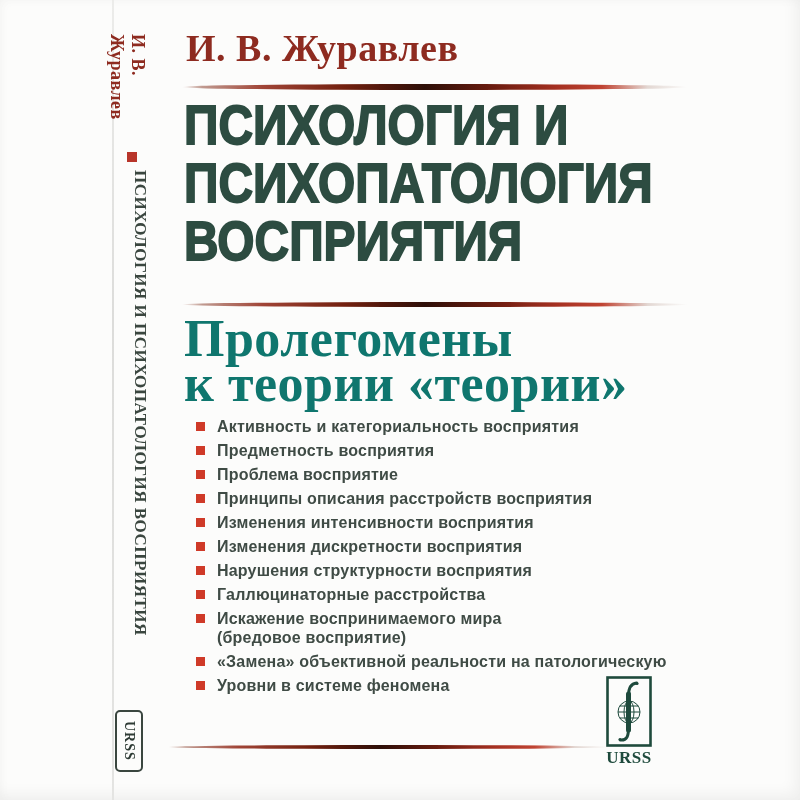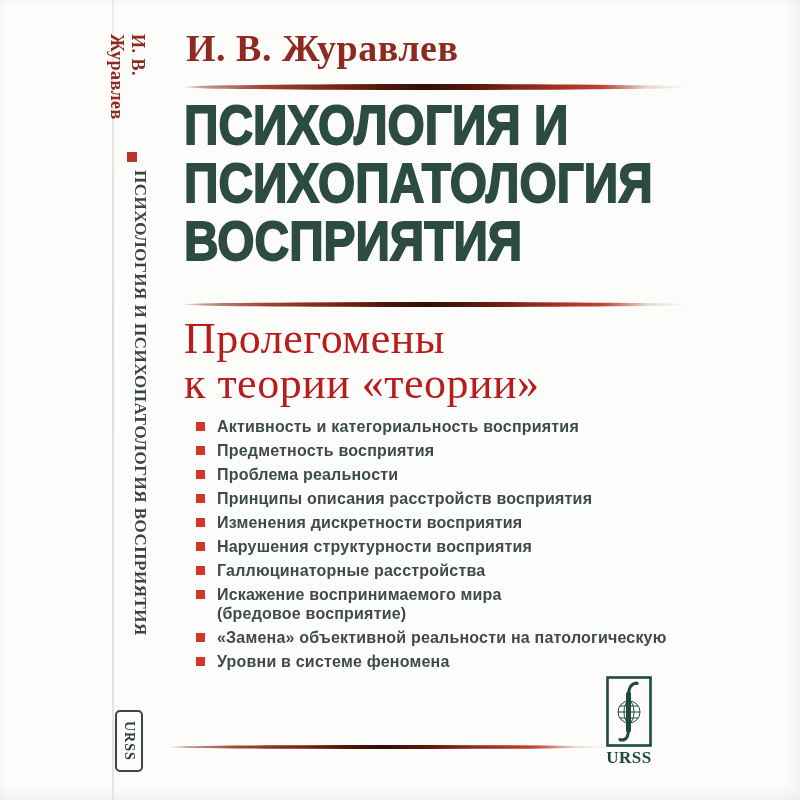--- a/index.html
+++ b/index.html
@@ -59,22 +59,22 @@
   .title{
     position:absolute;left:184px;top:96px;
     font-family:"Liberation Sans",sans-serif;font-weight:bold;
     font-size:55px;line-height:58px;color:#2d4c41;
     -webkit-text-stroke:1.8px #2d4c41;
     letter-spacing:0px;transform:scaleX(0.87);transform-origin:left top;
     white-space:nowrap;
   }
   .subtitle{
     position:absolute;left:184px;top:316px;
-    font-family:"Liberation Serif",serif;font-weight:normal;
-    font-size:44px;line-height:45px;color:#b91c1c;letter-spacing:0.5px;
+    font-family:"Liberation Serif",serif;font-weight:bold;
+    font-size:52px;line-height:45px;color:#0f766e;letter-spacing:0.5px;
   }
   
   .topics{
     position:absolute;left:196px;top:417px;width:480px;
   }
   .topic{
     display:flex;align-items:flex-start;margin-bottom:5px;
   }
   .topic .sq{
     flex:0 0 auto;width:9px;height:9px;background:#cf3a28;
@@ -131,28 +131,32 @@
         <span class="txt">Активность и категориальность восприятия</span>
       </div>
 
       <div class="topic">
         <span class="sq"></span>
         <span class="txt">Предметность восприятия</span>
       </div>
 
       <div class="topic">
         <span class="sq"></span>
-        <span class="txt">Проблема реальности</span>
+        <span class="txt">Проблема восприятие</span>
       </div>
 
       <div class="topic">
         <span class="sq"></span>
         <span class="txt">Принципы описания расстройств восприятия</span>
       </div>
 
+      <div class="topic">
+        <span class="sq"></span>
+        <span class="txt">Изменения интенсивности восприятия</span>
+      </div>
 
       <div class="topic">
         <span class="sq"></span>
         <span class="txt">Изменения дискретности восприятия</span>
       </div>
 
       <div class="topic">
         <span class="sq"></span>
         <span class="txt">Нарушения структурности восприятия</span>
       </div>

